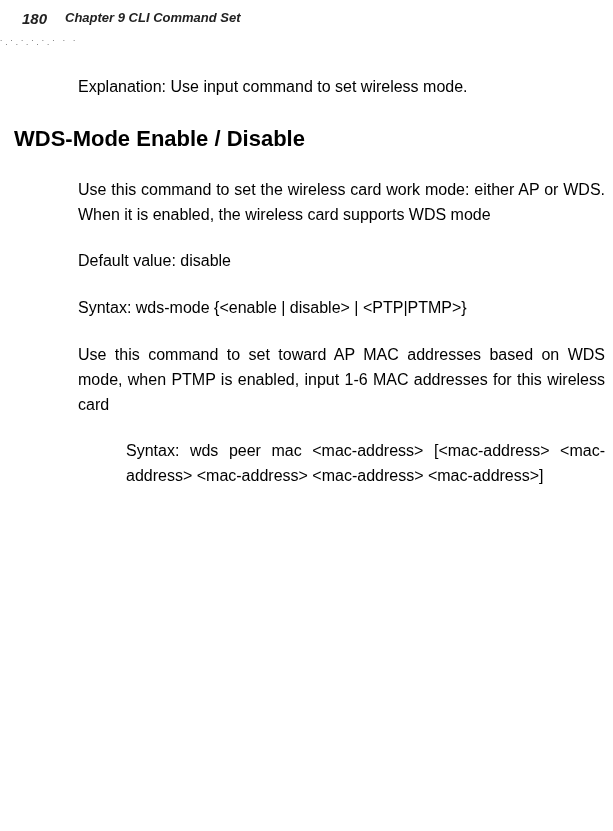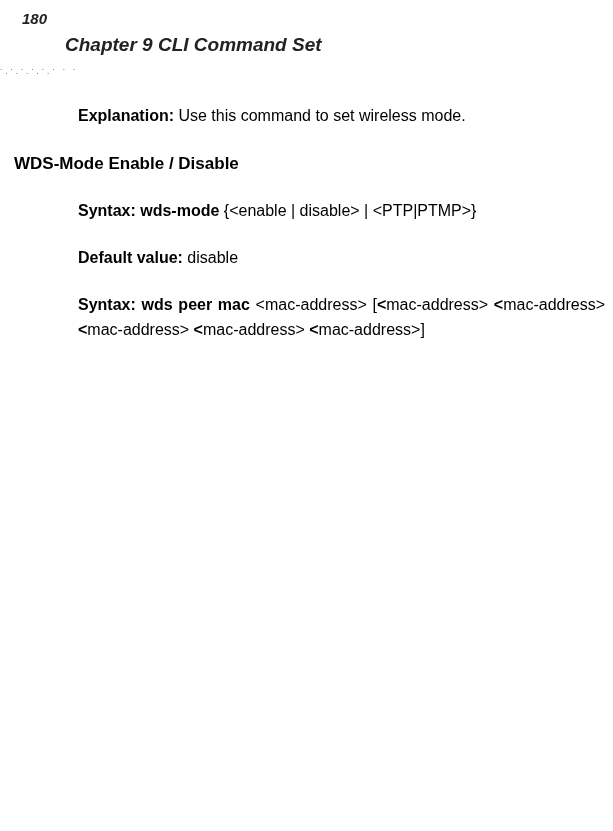--- a/index.html
+++ b/index.html
@@ -23,23 +23,22 @@
     font-weight: bold;
   }
   .page-num {
     font-style: italic;
     font-size: 15px;
     color: #222;
     margin-right: 18px;
   }
   .chapter-title {
     font-style: italic;
-    font-size: 19px;
+    font-size: 13px;
     color: #222;
-    margin-top: 24px;
   }
   .dots {
     margin: 2px 0 0 0;
     padding-left: 0;
     letter-spacing: 3px;
     font-size: 8px;
     color: #333;
     line-height: 4px;
     height: 18px;
   }
@@ -47,60 +46,62 @@
     padding: 20px 8px 0 78px;
     font-size: 16px;
     line-height: 1.55;
   }
   .para {
     margin: 0 0 22px 0;
     text-align: justify;
   }
   .section-title {
     font-weight: bold;
-    font-size: 17px;
+    font-size: 22px;
     margin: 0 0 22px 4px;
     padding-left: 0;
     margin-left: -64px;
   }
   .label {
-    font-weight: bold;
+    font-weight: normal;
   }
 </style>
 </head>
 <body>
 
 <div class="page">
 
   <div class="header">
     <span class="page-num">180</span>
     <span class="chapter-title">Chapter 9 CLI Command Set</span>
   </div>
   <div class="dots">. . . . . . . .<br>&nbsp;. . . . .</div>
 
   <div class="content">
 
     <p class="para">
-      <span class="label">Explanation:</span><span> Use this command to set wireless mode.</span>
+      <span class="label">Explanation:</span><span> Use input command to set wireless mode.</span>
     </p>
 
     <p class="section-title">WDS-Mode Enable / Disable</p>
 
+    <p class="para">Use this command to set the wireless card work mode: either AP or WDS. When it is enabled, the wireless card supports WDS mode</p>
 
+
+    <p class="para">
+      <span class="label">Default value: </span><span>disable</span>
+    </p>
 
     <p class="para">
       <span class="label">Syntax: wds-mode </span><span>{&lt;enable | disable&gt; | &lt;PTP|PTMP&gt;}</span>
     </p>
 
-    <p class="para">
-      <span class="label">Default value: </span><span>disable</span>
-    </p>
 
 
 
+    <p class="para">Use this command to set toward AP MAC addresses based on WDS mode, when PTMP is enabled, input 1-6 MAC addresses for this wireless card</p>
 
-
-    <p class="para" style="margin-bottom:0;">
+    <p class="para" style="margin-bottom:0;margin-left:48px;">
       <span class="label">Syntax: wds peer mac </span><span>&lt;mac-address&gt; [</span><span class="label">&lt;</span><span>mac-address&gt; </span><span class="label">&lt;</span><span>mac-address&gt; </span><span class="label">&lt;</span><span>mac-address&gt; </span><span class="label">&lt;</span><span>mac-address&gt; </span><span class="label">&lt;</span><span>mac-address&gt;]</span>
     </p>
 
   </div>
 </div>
 
 </body></html>

